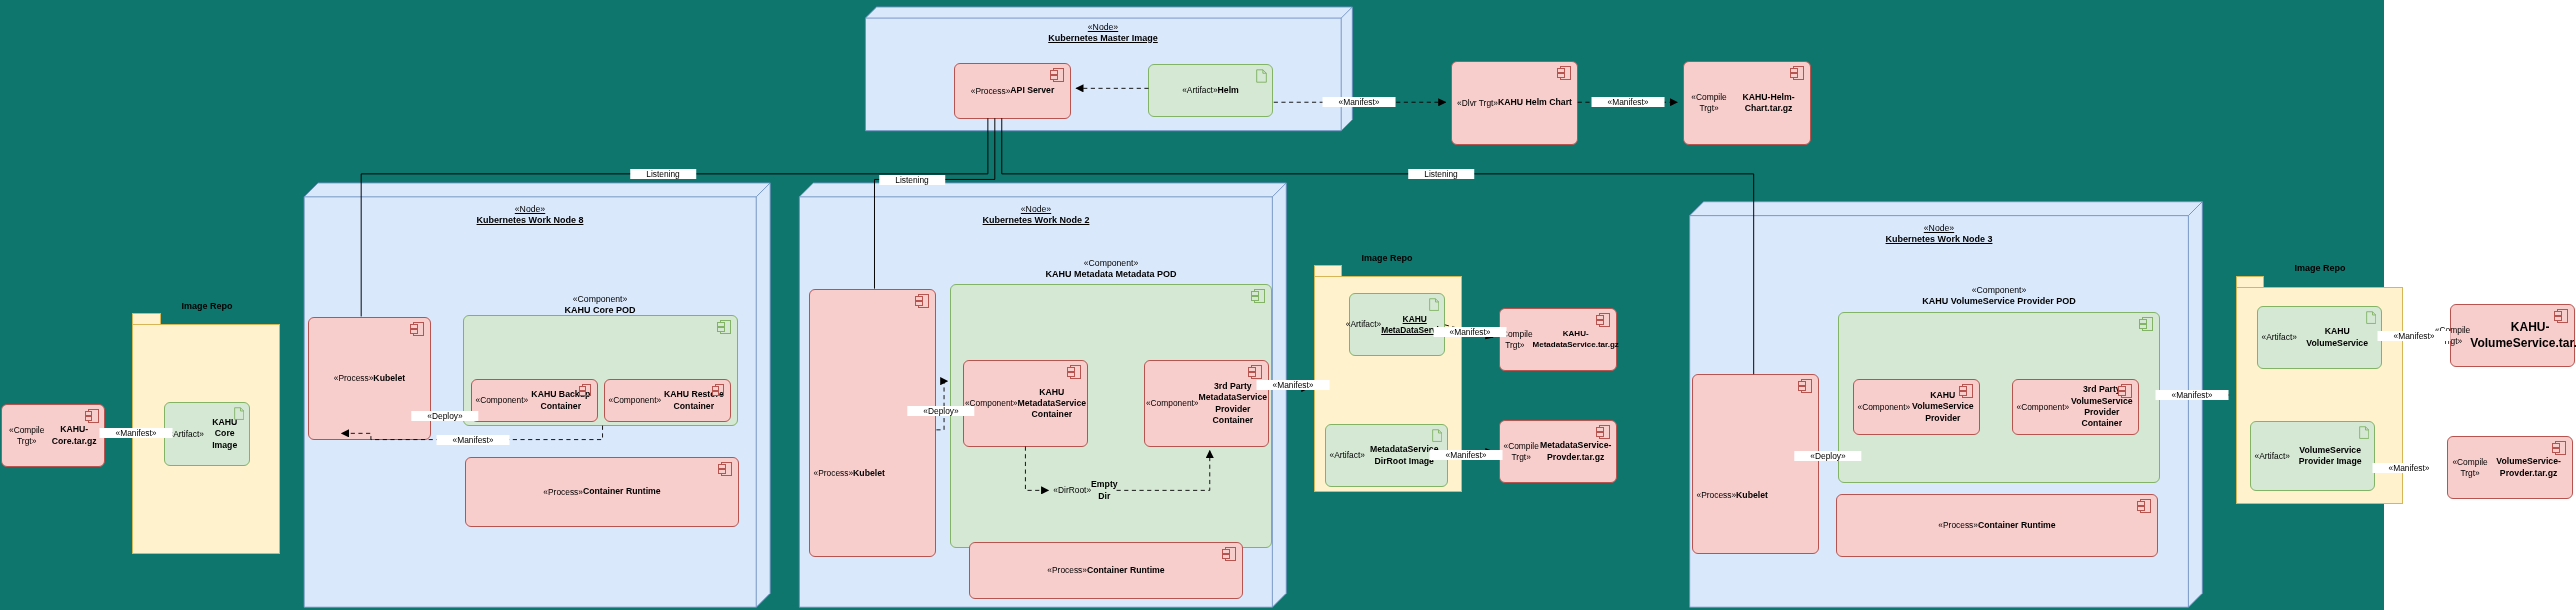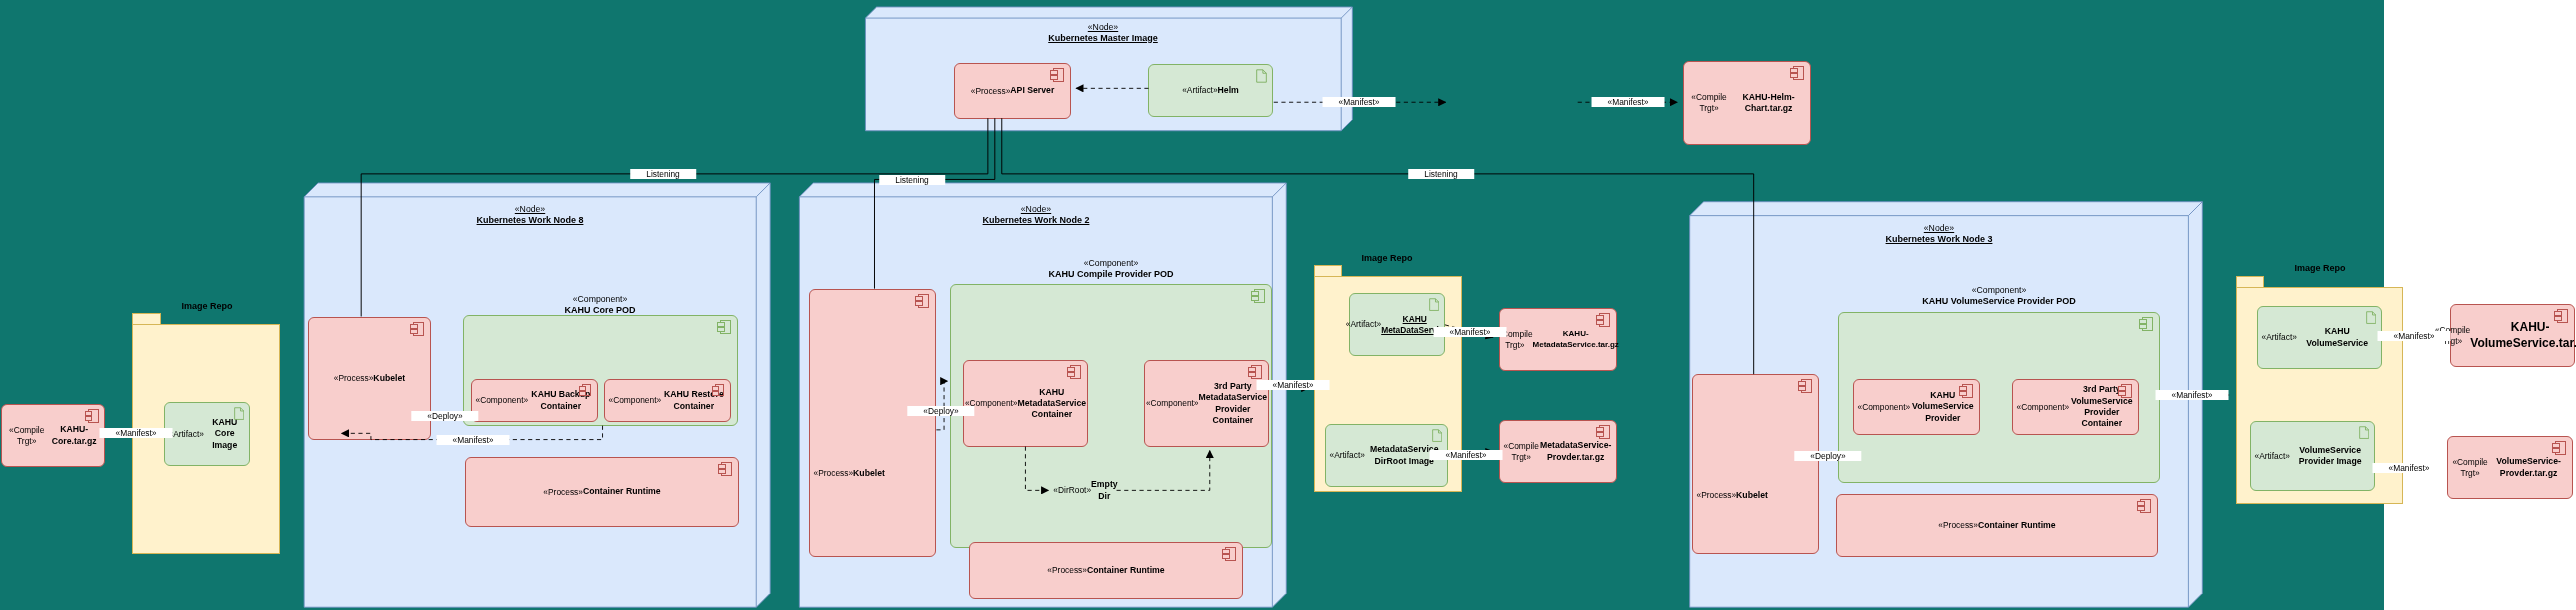--- a/index.html
+++ b/index.html
@@ -83,20 +83,25 @@
     <div class="bname">API Server</div>
   </div>
   <div class="box greenbx" style="left:1148px;top:64px;width:125px;height:53px;">
     <svg class="doc-icon" width="11" height="14" viewBox="0 0 16 20">
       <path d="M1 1 h9 l5 5 v13 h-14 z M10 1 v5 h5" fill="none" stroke="#82b366" stroke-width="1.4"></path>
     </svg>
     <div class="stereo">«Artifact»</div>
     <div class="bname">Helm</div>
   </div>
 
+  <div class="box pink" style="left:1451px;top:61px;width:127px;height:84px;">
+    <span class="comp-icon"></span>
+    <div class="stereo">«Dlvr Trgt»</div>
+    <div class="bname">KAHU Helm Chart</div>
+  </div>
   <div class="box pink" style="left:1683px;top:61px;width:128px;height:84px;">
     <span class="comp-icon"></span>
     <div class="stereo">«Compile Trgt»</div>
     <div class="bname">KAHU-Helm-Chart.tar.gz</div>
   </div>
 
   <div class="box pink" style="left:308px;top:317px;width:123px;height:123px;">
     <span class="comp-icon"></span>
     <div class="stereo">«Process»</div>
     <div class="bname">Kubelet</div>
@@ -140,21 +145,21 @@
     <div class="bname">KAHU-Core.tar.gz</div>
   </div>
 
   <div class="box pink" style="left:809px;top:289px;width:127px;height:268px;justify-content:flex-start;padding-top:103px;">
     <span class="comp-icon"></span>
     <div class="stereo">«Process»</div>
     <div class="bname">Kubelet</div>
   </div>
   <div class="titleblock" style="left:1111px;top:258px;">
     <div class="stereo">«Component»</div>
-    <div class="bname">KAHU Compile Provider POD</div>
+    <div class="bname">KAHU Metadata Metadata POD</div>
   </div>
   <div class="box podbx" style="left:950px;top:284px;width:322px;height:264px;">
     <span class="comp-icon"></span>
   </div>
   <div class="box pink" style="left:963px;top:360px;width:125px;height:87px;">
     <span class="comp-icon"></span>
     <div class="stereo">«Component»</div>
     <div class="bname">KAHU MetadataService Container</div>
   </div>
   <div class="box pink" style="left:1144px;top:360px;width:125px;height:87px;">

